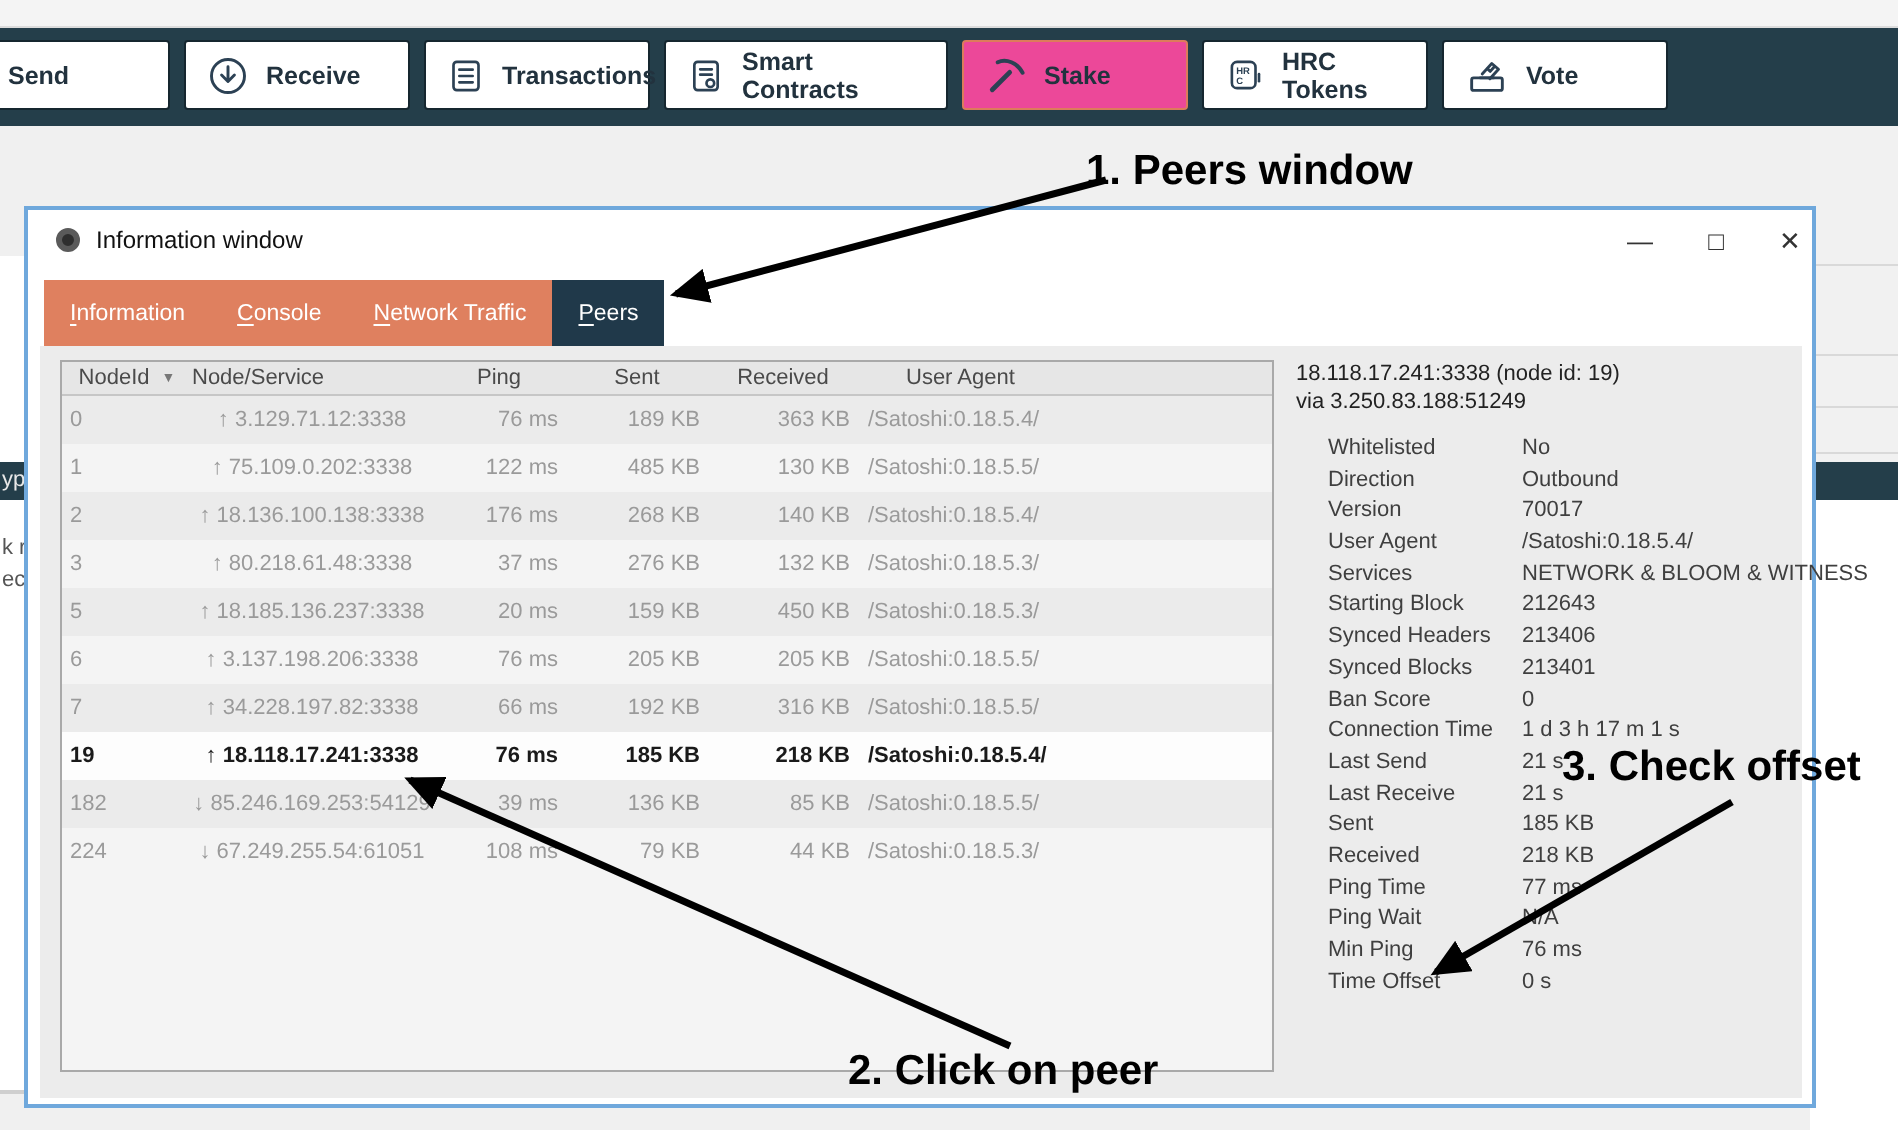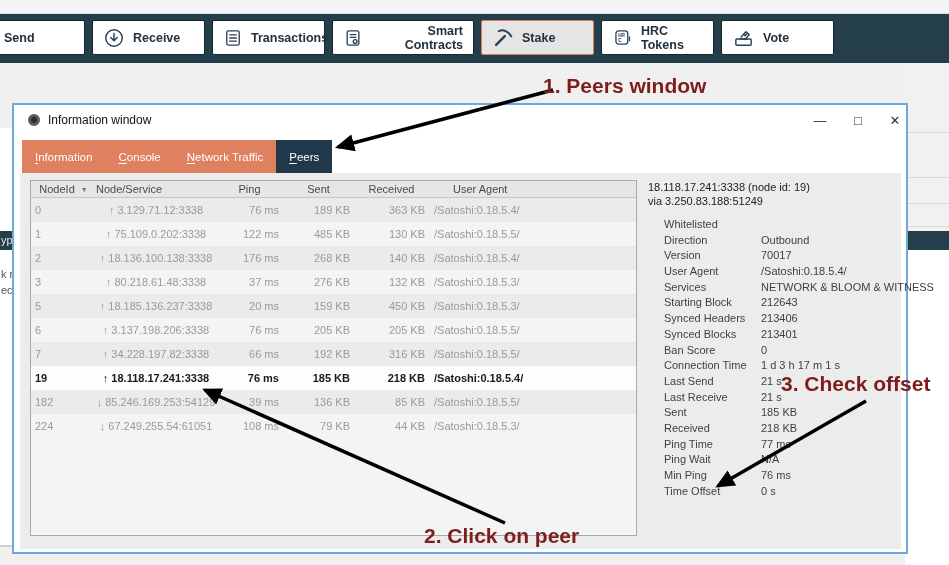--- a/index.html
+++ b/index.html
@@ -7,22 +7,22 @@
   body { font-family:"Liberation Sans", sans-serif; background:#f0f0f0; overflow:hidden; }
   #app { position:relative; width:949px; height:565px; background:#f0f0f0; overflow:hidden; }
 
   
   .topstrip { position:absolute; left:0; top:0; width:949px; height:14px; background:#f4f4f4; border-bottom:1px solid #dcdcdc; z-index:2; }
   .toolbar { position:absolute; left:0; top:14px; width:949px; height:49px; background:#243e4a; z-index:3; }
   .toolbar-inner { position:absolute; left:-60px; top:6px; display:flex; gap:7px; }
   .tbtn { height:35px; background:#ffffff; border:1px solid #15262f; border-radius:2px; display:flex; align-items:center; gap:8px; padding:0 10px; font-size:12.5px; font-weight:600; color:#22323e; cursor:default; }
   .tbtn.w-send { width:145px; padding-left:63px; }
   .tbtn.w-receive, .tbtn.w-stake, .tbtn.w-hrc-tokens, .tbtn.w-vote, .tbtn.w-transactions { width:113px; }
-  .tbtn.w-smart-contracts { width:142px;text-align:right; }
-  .tbtn.active { background:#e5e5e5; border-color:#dd7b5b; }
+  .tbtn.w-smart-contracts { width:142px; }
+  .tbtn.active { background:#ec4899; border-color:#dd7b5b; }
   .tbtn .ticon { display:flex; align-items:center; }
   .tbtn svg { display:block; }
 
   
   .bg-right-rows { position:absolute; left:905px; top:63px; width:44px; height:169px; background:#f1f1f1; z-index:1; }
   .bg-right-rows .hline { position:absolute; left:0; width:44px; height:1px; background:#d9d9d9; }
   .bg-left-panel { position:absolute; left:0; top:128px; width:12px; height:419px; background:#ffffff; z-index:1; overflow:hidden; }
   .bg-frag { position:absolute; left:1px; font-size:11px; color:#555; white-space:nowrap; }
   .bg-darkbar { position:absolute; left:0; top:231px; width:949px; height:19px; background:#243e4a; z-index:2; }
   .bg-darkbar .bar-frag { position:absolute; left:1px; top:3px; font-size:11px; color:#e8e8e8; white-space:nowrap; }
@@ -64,21 +64,21 @@
   .c-ua { padding-left:5px; }
 
   
   .details { position:absolute; left:628px; top:7px; width:254px; }
   .d-title { text-align:left; font-size:11px; color:#222; line-height:14px; white-space:nowrap; }
   .d-fields { margin-top:9px; }
   .d-row { display:grid; grid-template-columns:97px auto; height:15.7px;margin-left:16px; }
   .d-label, .d-value { font-size:11px; color:#3f3f3f; line-height:15.7px; white-space:nowrap; }
 
   
-  .anno { position:absolute; z-index:20; font-size:21px; font-weight:600; color:#7f1d1d; white-space:nowrap; }
+  .anno { position:absolute; z-index:20; font-size:21px; font-weight:600; color:#000000; white-space:nowrap; }
   .anno-1 { left:543px; top:74px; }
   .anno-2 { left:424px; top:524px; }
   .anno-3 { left:781px; top:372px; }
   #arrows { position:absolute; left:0; top:0; width:949px; height:565px; z-index:19; pointer-events:none; }
 </style>
 </head>
 <body>
 
 <div id="app">
 
@@ -277,20 +277,21 @@
             </div>
           </div>
       </div>
 
       <div class="details">
         <div class="d-title">18.118.17.241:3338 (node id: 19)</div>
         <div class="d-title">via 3.250.83.188:51249</div>
         <div class="d-fields" id="detail-fields">
             <div class="d-row">
               <div class="d-label">Whitelisted</div>
+              <div class="d-value">No</div>
             </div>
             <div class="d-row">
               <div class="d-label">Direction</div>
               <div class="d-value">Outbound</div>
             </div>
             <div class="d-row">
               <div class="d-label">Version</div>
               <div class="d-value">70017</div>
             </div>
             <div class="d-row">

